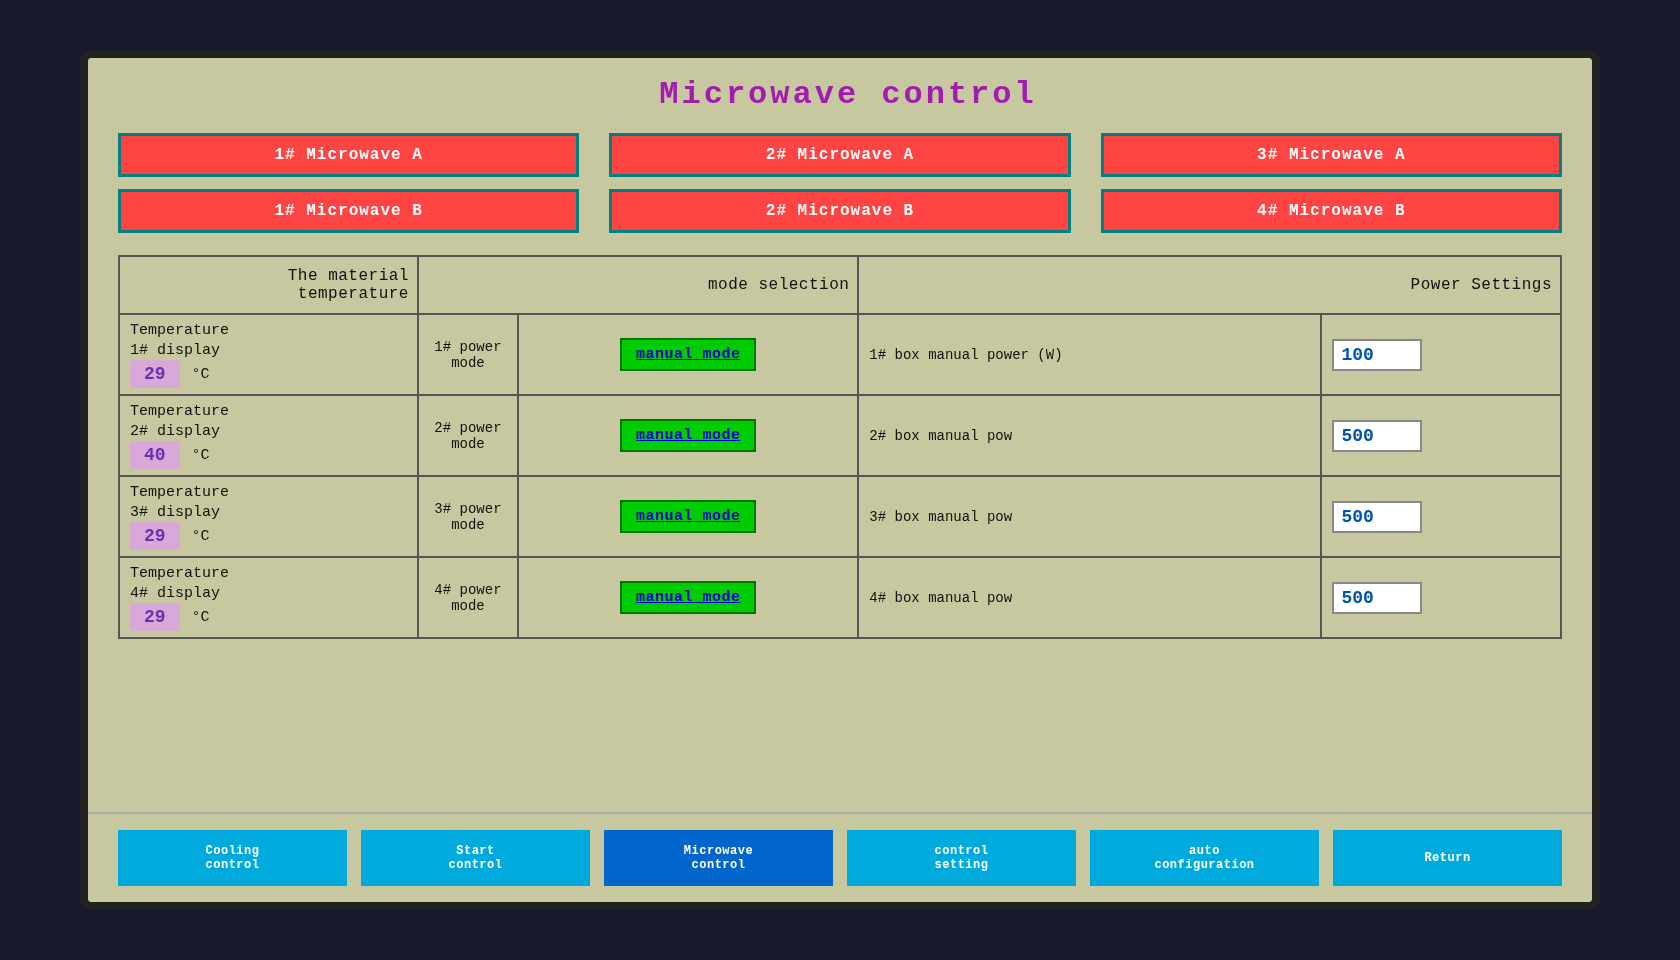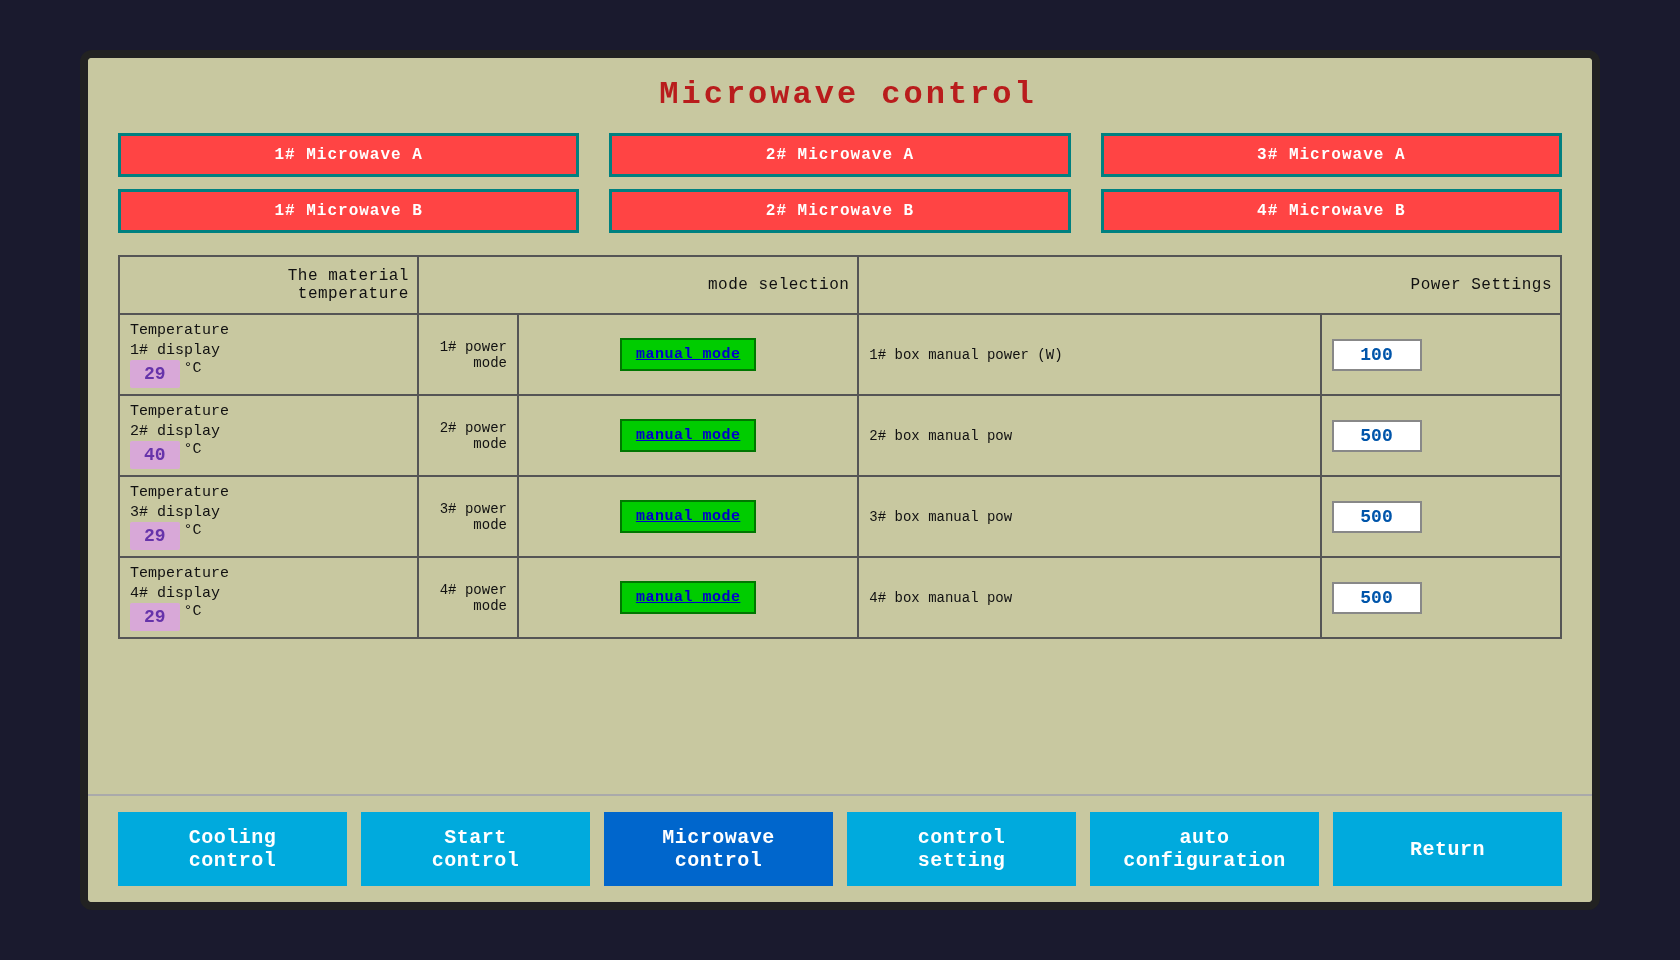--- a/index.html
+++ b/index.html
@@ -23,21 +23,21 @@
       flex-direction: column;
       padding: 0;
       overflow: hidden;
     }
     .title-bar {
       background: #c8c8a0;
       text-align: center;
       padding: 18px 0 10px 16px;
       font-size: 32px;
       font-weight: bold;
-      color: #b91c1c;
+      color: #a21caf;
       letter-spacing: 3px;
     }
     .microwave-buttons-area {
       background: #c8c8a0;
       padding: 10px 30px 6px 30px;
     }
     .microwave-row {
       display: flex;
       gap: 30px;
       margin-bottom: 12px;
@@ -97,25 +97,27 @@
       min-width: 44px;
       text-align: center;
     }
     .unit {
       font-size: 15px;
       color: #111;
       margin-left: 4px;
     }
     .temp-cell-inner {
       display: flex;
+      align-items: center;
+      gap: 8px;
     }
     .power-label {
       font-size: 14px;
       color: #111;
-      text-align: right;
+      text-align: center;
     }
     .mode-btn {
       background: #00cc00;
       border: 2px solid #007700;
       color: #0000cc;
       font-size: 15px;
       font-weight: bold;
       font-family: 'Courier New', Courier, monospace;
       padding: 6px 14px;
       cursor: pointer;
@@ -127,21 +129,21 @@
     }
     .power-input {
       background: #fff;
       border: 2px solid #888;
       color: #0055aa;
       font-size: 18px;
       font-weight: bold;
       font-family: 'Courier New', Courier, monospace;
       width: 90px;
       padding: 4px 8px;
-      text-align: center;
+      text-align: left;
     }
     .power-setting-cell {
       font-size: 14px;
       color: #111;
       margin-left: 16px;
     }
     .power-text {
       font-size: 14px;
       white-space: nowrap;
     }
@@ -150,21 +152,21 @@
       display: flex;
       gap: 14px;
       padding: 16px 30px 16px 30px;
       border-top: 2px solid #aaa;
     }
     .nav-btn {
       flex: 1;
       background: #00aadd;
       border: none;
       color: #fff;
-      font-size: 20px;
+      font-size: 12px;
       font-weight: bold;
       font-family: 'Courier New', Courier, monospace;
       padding: 14px 18px;
       text-align: center;
       cursor: pointer;
       letter-spacing: 0.5px;
     }
     .nav-btn.active {
       background: #0066cc;
     }

